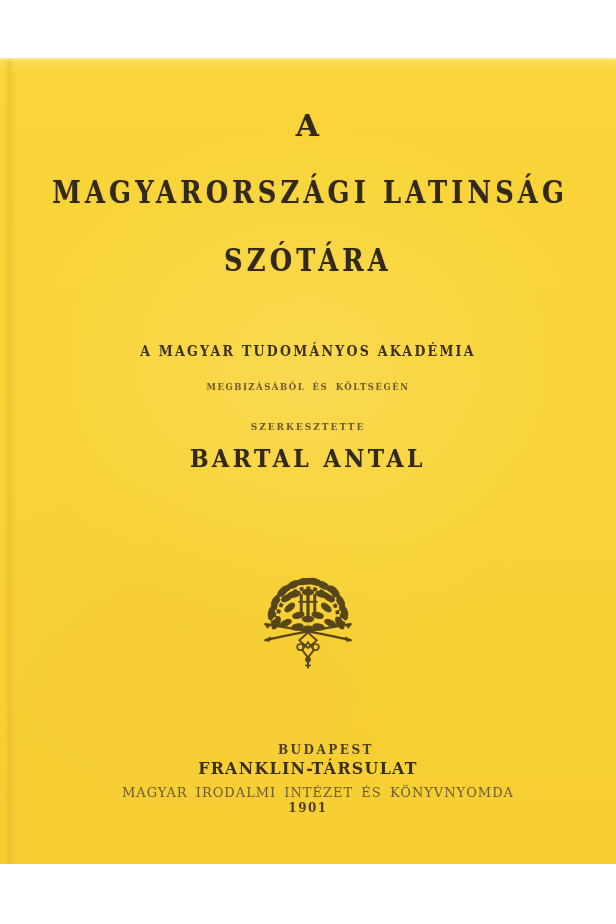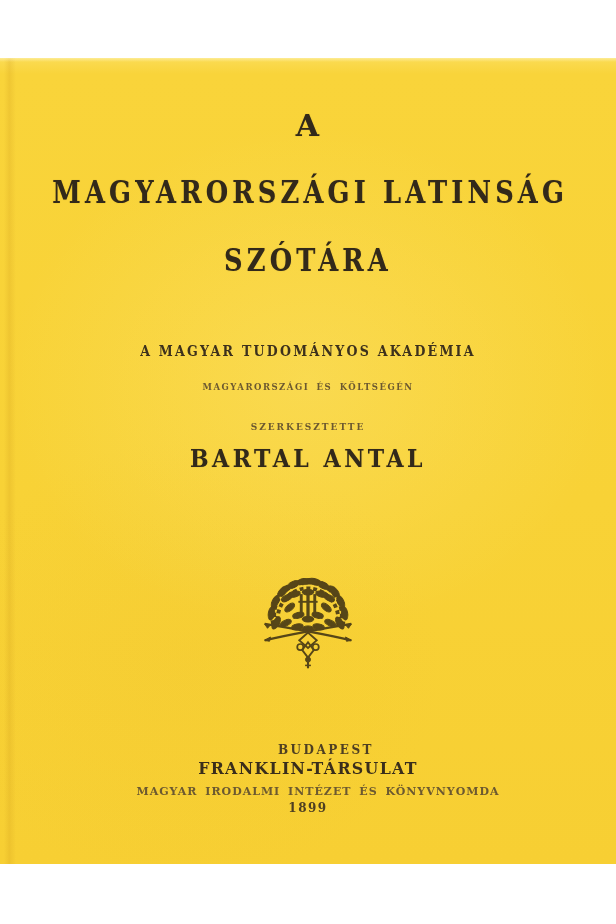--- a/index.html
+++ b/index.html
@@ -65,40 +65,40 @@
     position:absolute;top:515px;left:0;right:0;text-align:center;height:100px;
   }
   .city{
     top:685px;font-size:12px;font-weight:700;color:#4e3f22;letter-spacing:2.5px;margin-left:36px;
   }
   .publisher{
     top:700px;font-size:17.5px;font-weight:700;color:#3a2e1b;letter-spacing:1.5px;
     transform:scaleX(0.9);transform-origin:50% 50%;
   }
   .imprint-sub{
-    top:727px;font-size:11px;font-weight:700;color:#6c5930;letter-spacing:1px;word-spacing:3px;padding-left:20px;
+    top:727px;font-size:13px;font-weight:400;color:#6c5930;letter-spacing:1px;word-spacing:3px;padding-left:20px;
   }
   .year{
     top:743px;font-size:12px;font-weight:700;color:#4e3f22;letter-spacing:1.5px;
   }
 </style>
 </head>
 <body>
 
 <div class="page">
   <div class="cover">
     <div class="spine-shadow"></div>
     <div class="edge-top"></div>
 
     <div class="line article">A</div>
     <div class="line title1">MAGYARORSZÁGI LATINSÁG</div>
     <div class="line title2">SZÓTÁRA</div>
 
     <div class="line academy">A MAGYAR TUDOMÁNYOS AKADÉMIA</div>
-    <div class="line commission">MAGYARORSZÁGI ÉS KÖLTSÉGÉN</div>
+    <div class="line commission">MEGBIZÁSÁBÓL ÉS KÖLTSÉGÉN</div>
 
     <div class="line editor-label">SZERKESZTETTE</div>
     <div class="line editor-name">BARTAL ANTAL</div>
 
     <div class="emblem">
       <svg width="106" height="100" viewBox="0 0 110 100" xmlns="http://www.w3.org/2000/svg">
         <defs>
           <filter id="soften" x="-20%" y="-20%" width="140%" height="140%">
             <feGaussianBlur stdDeviation="0.55"></feGaussianBlur>
           </filter>
@@ -155,15 +155,15 @@
           <circle cx="55" cy="88" r="2.6"></circle>
           <path d="M55,90 L55,97" stroke-width="2.2" fill="none"></path>
           <path d="M52,94 L58,94" stroke-width="1.6" fill="none"></path>
         </g>
       </svg>
     </div>
 
     <div class="line city">BUDAPEST</div>
     <div class="line publisher">FRANKLIN-TÁRSULAT</div>
     <div class="line imprint-sub">MAGYAR IRODALMI INTÉZET ÉS KÖNYVNYOMDA</div>
-    <div class="line year">1899</div>
+    <div class="line year">1901</div>
   </div>
 </div>
 
 </body></html>

